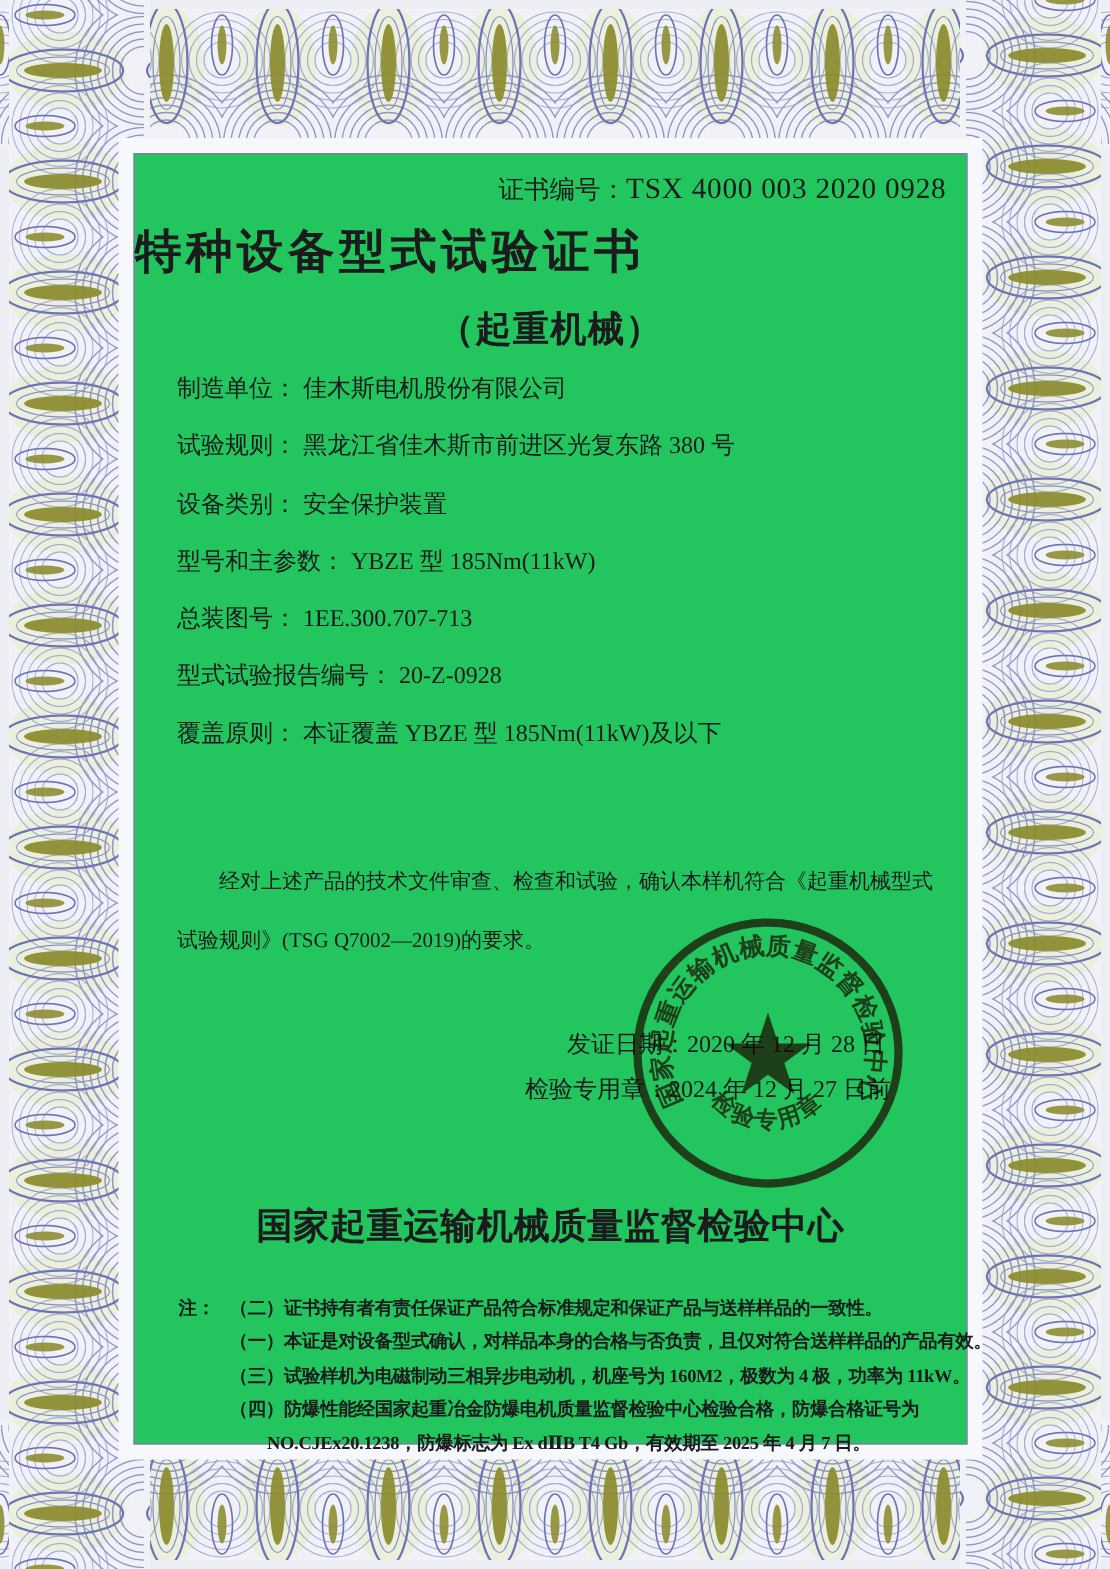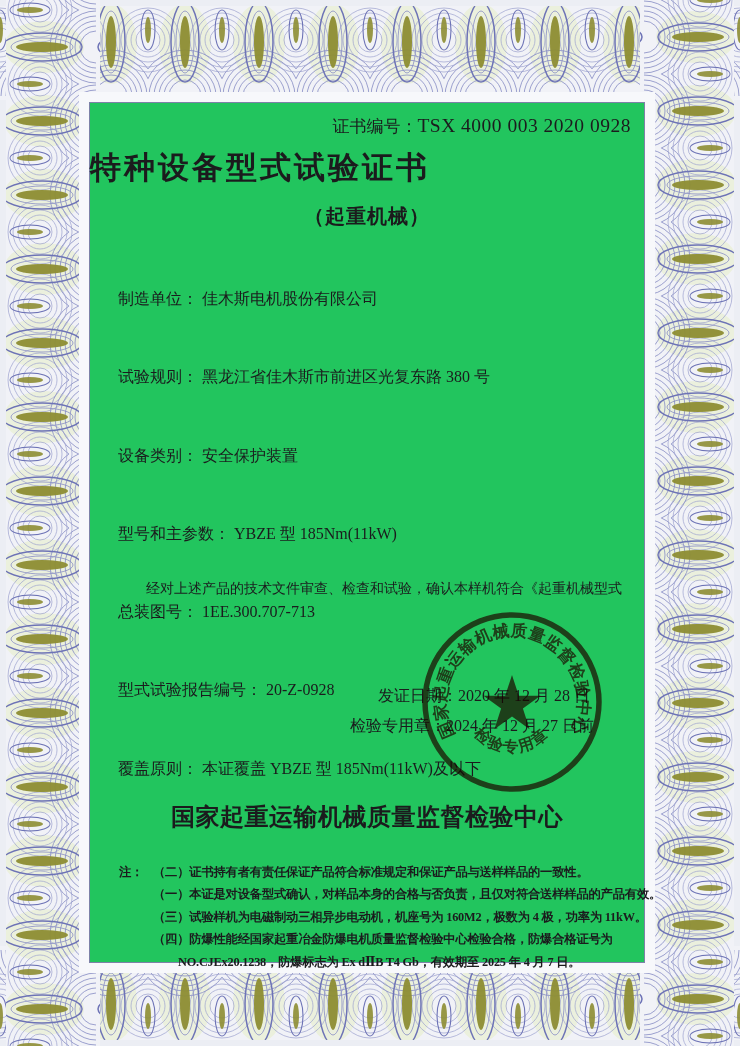--- a/index.html
+++ b/index.html
@@ -18,24 +18,24 @@
   .cert-no .lbl { font-size:17px; }
   .cert-no .val { font-size:19.5px; letter-spacing:.5px; }
   .title {
     position:absolute; top:44px; left:0; width:100%; text-align:left;
     font-family:Liberation Serif, serif;
     font-weight:700; font-size:31px; letter-spacing:3px;
   }
   .subtitle {
     position:absolute; top:100px; left:0; width:100%; text-align:center;
     font-family:"Liberation Sans","DejaVu Sans",sans-serif;
-    font-weight:700; font-size:20px; letter-spacing:1px;
+    font-weight:700; font-size:24px; letter-spacing:1px;
   }
   .fields { position:absolute; top:146px; left:28px; font-size:16px; }
-  .field-row { height:38.3px; white-space:nowrap;margin-top:40px; }
+  .field-row { height:38.3px; white-space:nowrap; }
   .field-row .fval { margin-left:4px; }
   .statement { position:absolute; top:466px; left:28px; font-size:14px; line-height:39px; white-space:nowrap; }
   .statement .l1 { text-indent:2em; }
   .date-line { position:absolute; font-size:16px; white-space:nowrap; z-index:2; }
   .issue-date { top:583px; left:288px; }
   .review-date { top:613px; left:260px; }
   .stamp { position:absolute; left:326px; top:503px; z-index:3; mix-blend-mode:multiply; opacity:.88; }
   .issuer {
     position:absolute; top:698px; left:0; width:100%; text-align:center;
     font-weight:700; font-size:24px; letter-spacing:.5px;
@@ -115,20 +115,21 @@
       <div class="field-row"><span class="flbl">试验规则：</span><span class="fval">黑龙江省佳木斯市前进区光复东路 380 号</span></div>
       <div class="field-row"><span class="flbl">设备类别：</span><span class="fval">安全保护装置</span></div>
       <div class="field-row"><span class="flbl">型号和主参数：</span><span class="fval">YBZE 型 185Nm(11kW)</span></div>
       <div class="field-row"><span class="flbl">总装图号：</span><span class="fval">1EE.300.707-713</span></div>
       <div class="field-row"><span class="flbl">型式试验报告编号：</span><span class="fval">20-Z-0928</span></div>
       <div class="field-row"><span class="flbl">覆盖原则：</span><span class="fval">本证覆盖 YBZE 型 185Nm(11kW)及以下</span></div>
     </div>
 
     <div class="statement">
       <div class="l1">经对上述产品的技术文件审查、检查和试验，确认本样机符合《起重机械型式</div>
+      <div class="l2">试验规则》(TSG Q7002—2019)的要求。</div>
     </div>
 
     <div class="date-line issue-date">
       <span>发证日期：</span><span>2020 年 12 月 28 日</span>
     </div>
     <div class="date-line review-date">
       <span>检验专用章：</span><span>2024 年 12 月 27 日前</span>
     </div>
 
     <svg class="stamp" width="192" height="192" viewBox="-96 -96 192 192" aria-hidden="true">

